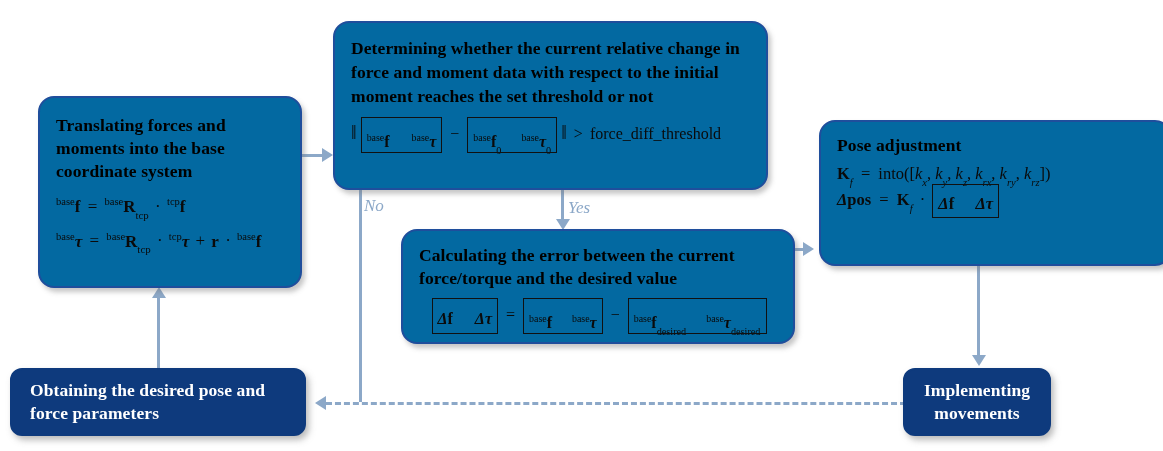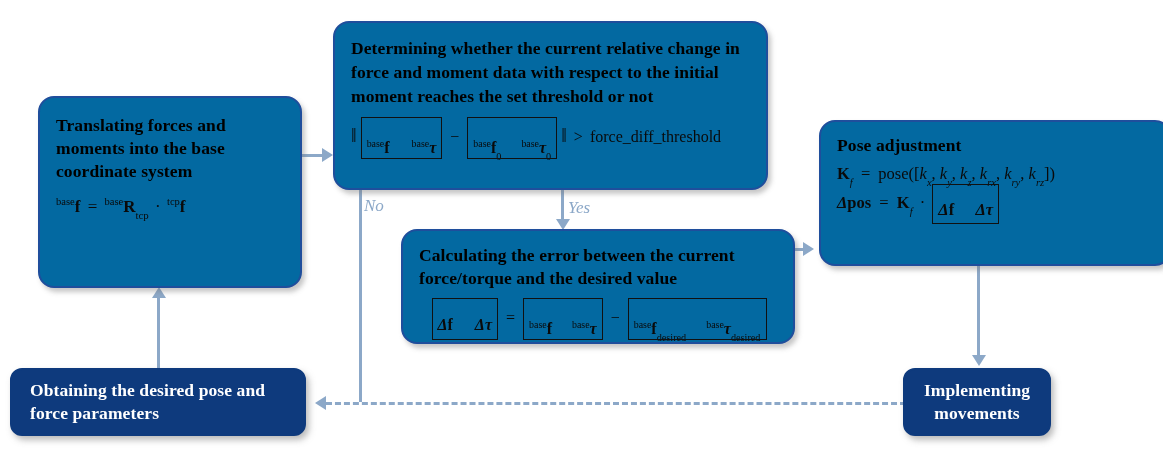--- a/index.html
+++ b/index.html
@@ -61,21 +61,21 @@
     border-top:0;border-bottom:0;
     padding:0 5px;
     position:relative;
     vertical-align:middle;
   }
   .brk::before,.brk::after{
     content:"";position:absolute;left:0;width:100%;height:1.4px;background:#111;
   }
   .brk::before{top:0;}
   .brk::after{bottom:0;}
-  .tall{ padding-top:15px;padding-bottom:3px;}
+  .tall{ padding-top:9px;padding-bottom:3px;}
 
   .norm{ font-family:"Liberation Serif", serif; }
 
   
   .conn{ position:absolute; background:#8CA8C8; }
   .conn.v{ width:3px; }
   .conn.h{ height:3px; }
   .arrowhead{ position:absolute; width:0;height:0; }
   .ah-right{ border-top:7px solid transparent;border-bottom:7px solid transparent;border-left:11px solid #8CA8C8;}
   .ah-left{ border-top:7px solid transparent;border-bottom:7px solid transparent;border-right:11px solid #8CA8C8;}
@@ -127,20 +127,31 @@
     <div class="title" style="font-size:17.5px;line-height:23px;">Translating forces and moments into the base coordinate system</div>
 
     <div class="math" style="margin-top:13px;font-size:17px;">
       <span class="pre">base</span><span class="mb">f</span>
       <span style="padding:0 3px;">=</span>
       <span class="pre">base</span><span class="mb">R</span><sub>tcp</sub>
       <span style="padding:0 2px;">·</span>
       <span class="pre">tcp</span><span class="mb">f</span>
     </div>
 
+    <div class="math" style="margin-top:14px;font-size:17px;">
+      <span class="pre">base</span><span class="mbi">τ</span>
+      <span style="padding:0 3px;">=</span>
+      <span class="pre">base</span><span class="mb">R</span><sub>tcp</sub>
+      <span style="padding:0 2px;">·</span>
+      <span class="pre">tcp</span><span class="mbi">τ</span>
+      <span style="padding:0 2px;">+</span>
+      <span class="mb">r</span>
+      <span style="padding:0 2px;">·</span>
+      <span class="pre">base</span><span class="mb">f</span>
+    </div>
   </div>
 
   <div class="node light" style="left:333px;top:21px;width:435px;height:169px;padding:13px 14px 0 16px;">
     <div class="title" style="font-size:17.5px;line-height:24px;">Determining whether the current relative change in force and moment data with respect to the initial moment reaches the set threshold or not</div>
 
     <div class="math" style="margin-top:9px;font-size:16px;white-space:nowrap;">
       <span style="font-size:20px;">‖</span>
       <span class="brk tall" style="height:24px;line-height:24px;">
         <span class="pre">base</span><span class="mb">f</span>
         <span style="display:inline-block;width:14px;"></span>
@@ -181,21 +192,21 @@
       </span>
     </div>
   </div>
 
   <div class="node light" style="left:819px;top:120px;width:352px;height:146px;padding:12px 12px 0 16px;">
     <div class="title" style="font-size:17.5px;line-height:22px;">Pose adjustment</div>
 
     <div class="math" style="margin-top:8px;font-size:16.5px;white-space:nowrap;">
       <span class="mb">K</span><sub class="mi">f</sub>
       <span style="padding:0 4px;">=</span>
-      <span>pose([</span><span class="mi">k<sub>x</sub></span>, <span class="mi">k<sub>y</sub></span>,
+      <span>into([</span><span class="mi">k<sub>x</sub></span>, <span class="mi">k<sub>y</sub></span>,
       <span class="mi">k<sub>z</sub></span>, <span class="mi">k<sub>rx</sub></span>,
       <span class="mi">k<sub>ry</sub></span>, <span class="mi">k<sub>rz</sub></span><span>])</span>
     </div>
 
     <div class="math" style="font-size:16.5px;white-space:nowrap;">
       <span class="mbi">Δ</span><span class="mb">pos</span>
       <span style="padding:0 4px;">=</span>
       <span class="mb">K</span><sub class="mi">f</sub>
       <span style="padding:0 3px;">·</span>
       <span class="brk tall" style="height:22px;line-height:22px;">

